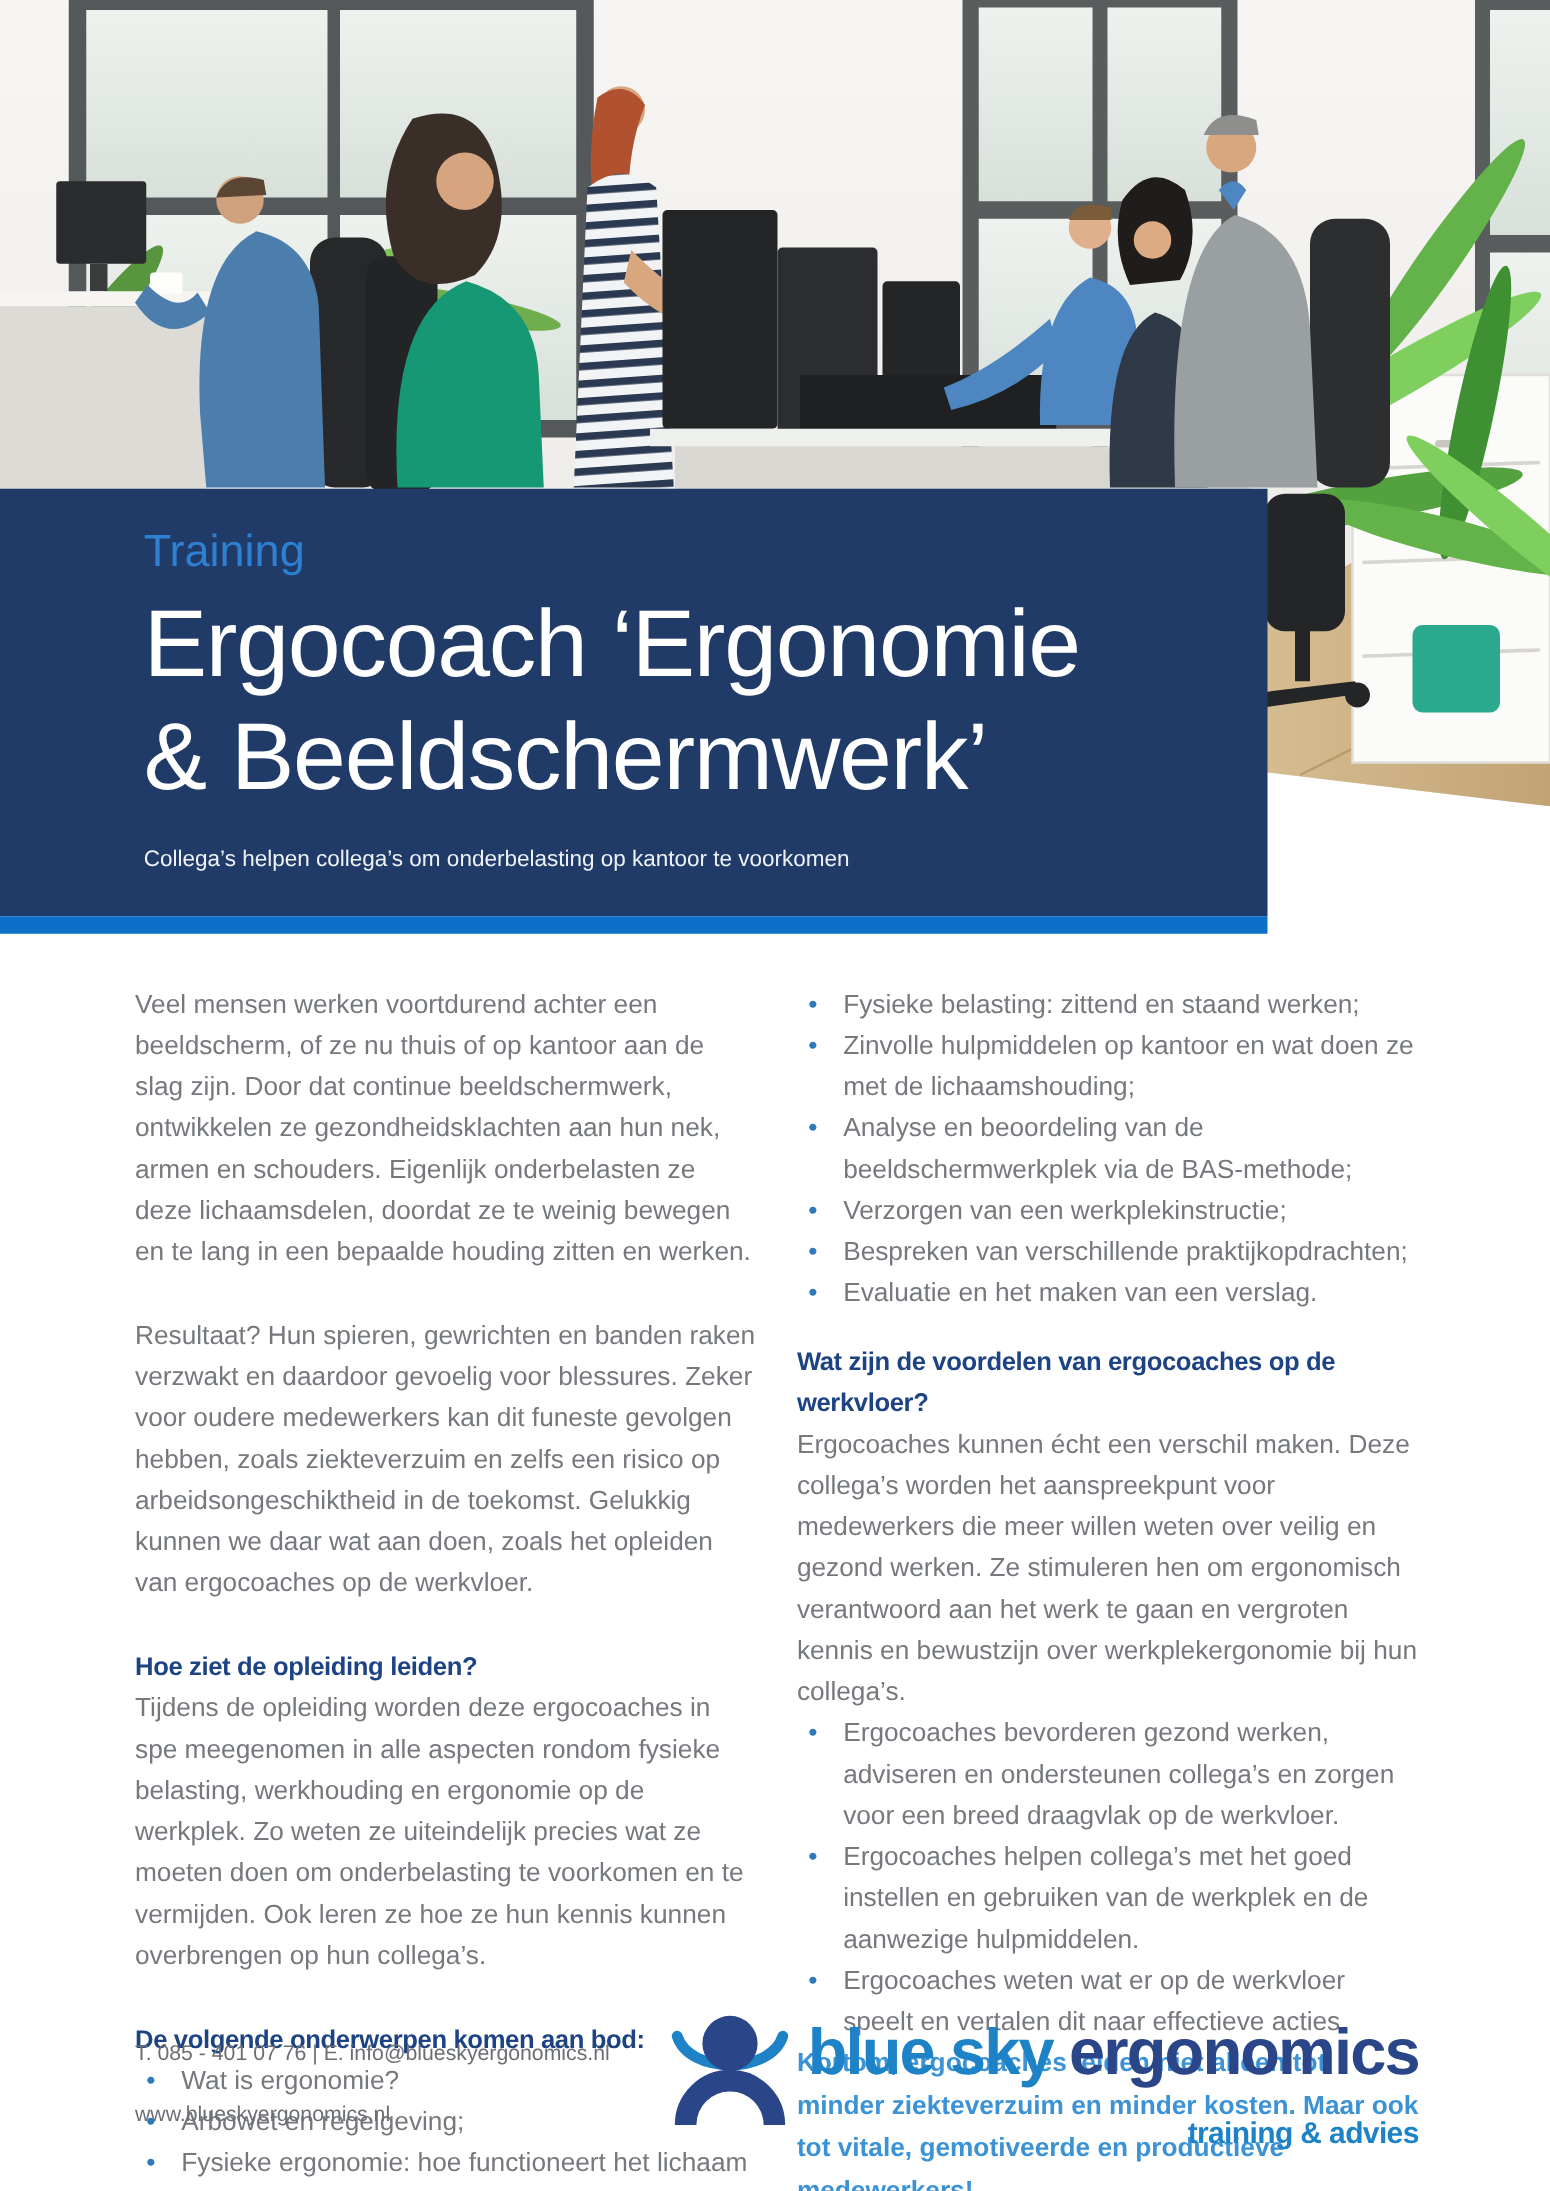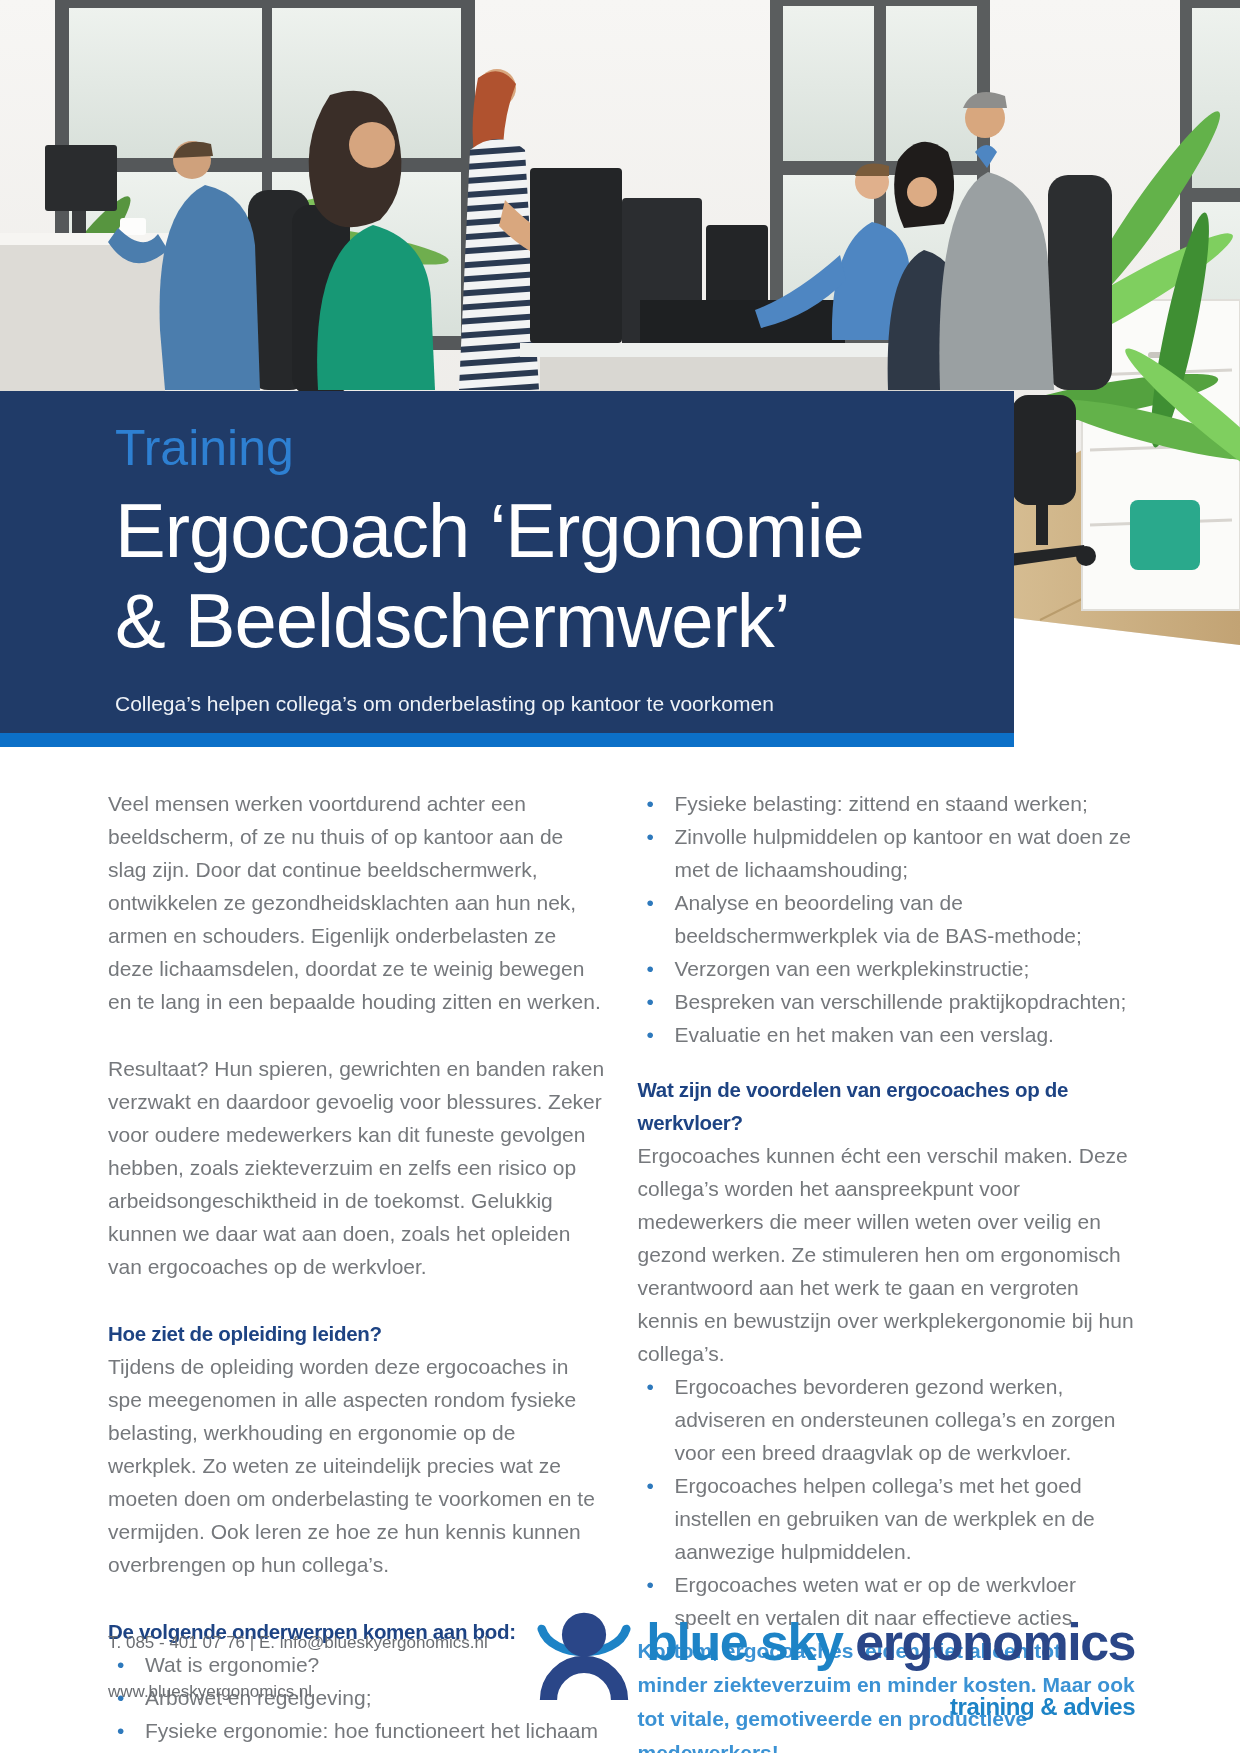--- a/index.html
+++ b/index.html
@@ -13,23 +13,23 @@
   .photo{
     position:absolute;top:0;left:0;width:1240px;height:655px;
     clip-path:polygon(0 0,1240px 0,1240px 645px,0 497px);
   }
   
   .banner{
     position:absolute;top:391px;left:0;width:1014px;height:342px;
     background:#203b68;color:#ffffff;box-sizing:border-box;
     padding:30px 40px 0 115px;
   }
-  .training-label{color:#2e80d2;font-size:50px;font-weight:400;line-height:1.1;margin:0 0 10px;}
+  .training-label{color:#2e80d2;font-size:36px;font-weight:400;line-height:1.1;margin:0 0 10px;}
   .banner-title{color:#ffffff;font-size:76px;line-height:90px;font-weight:400;letter-spacing:-1px;margin:0;}
-  .banner-subtitle{color:#eef2f7;font-size:21px;font-weight:400;margin:26px 0 0;}
+  .banner-subtitle{color:#eef2f7;font-size:18px;font-weight:400;margin:26px 0 0;}
   .accent-stripe{position:absolute;top:733px;left:0;width:1014px;height:14px;background:#0c70c8;}
   
   .content{
     position:absolute;top:787px;left:108px;width:1027px;
     display:flex;gap:32px;
   }
   .col{width:505px;color:#75787c;font-size:21px;line-height:33px;}
   .col p{margin:0 0 34px;}
   .col p.tight{margin:0;}
   h3{color:#1d4383;font-size:20.5px;line-height:33px;font-weight:bold;letter-spacing:-0.3px;margin:0;}

